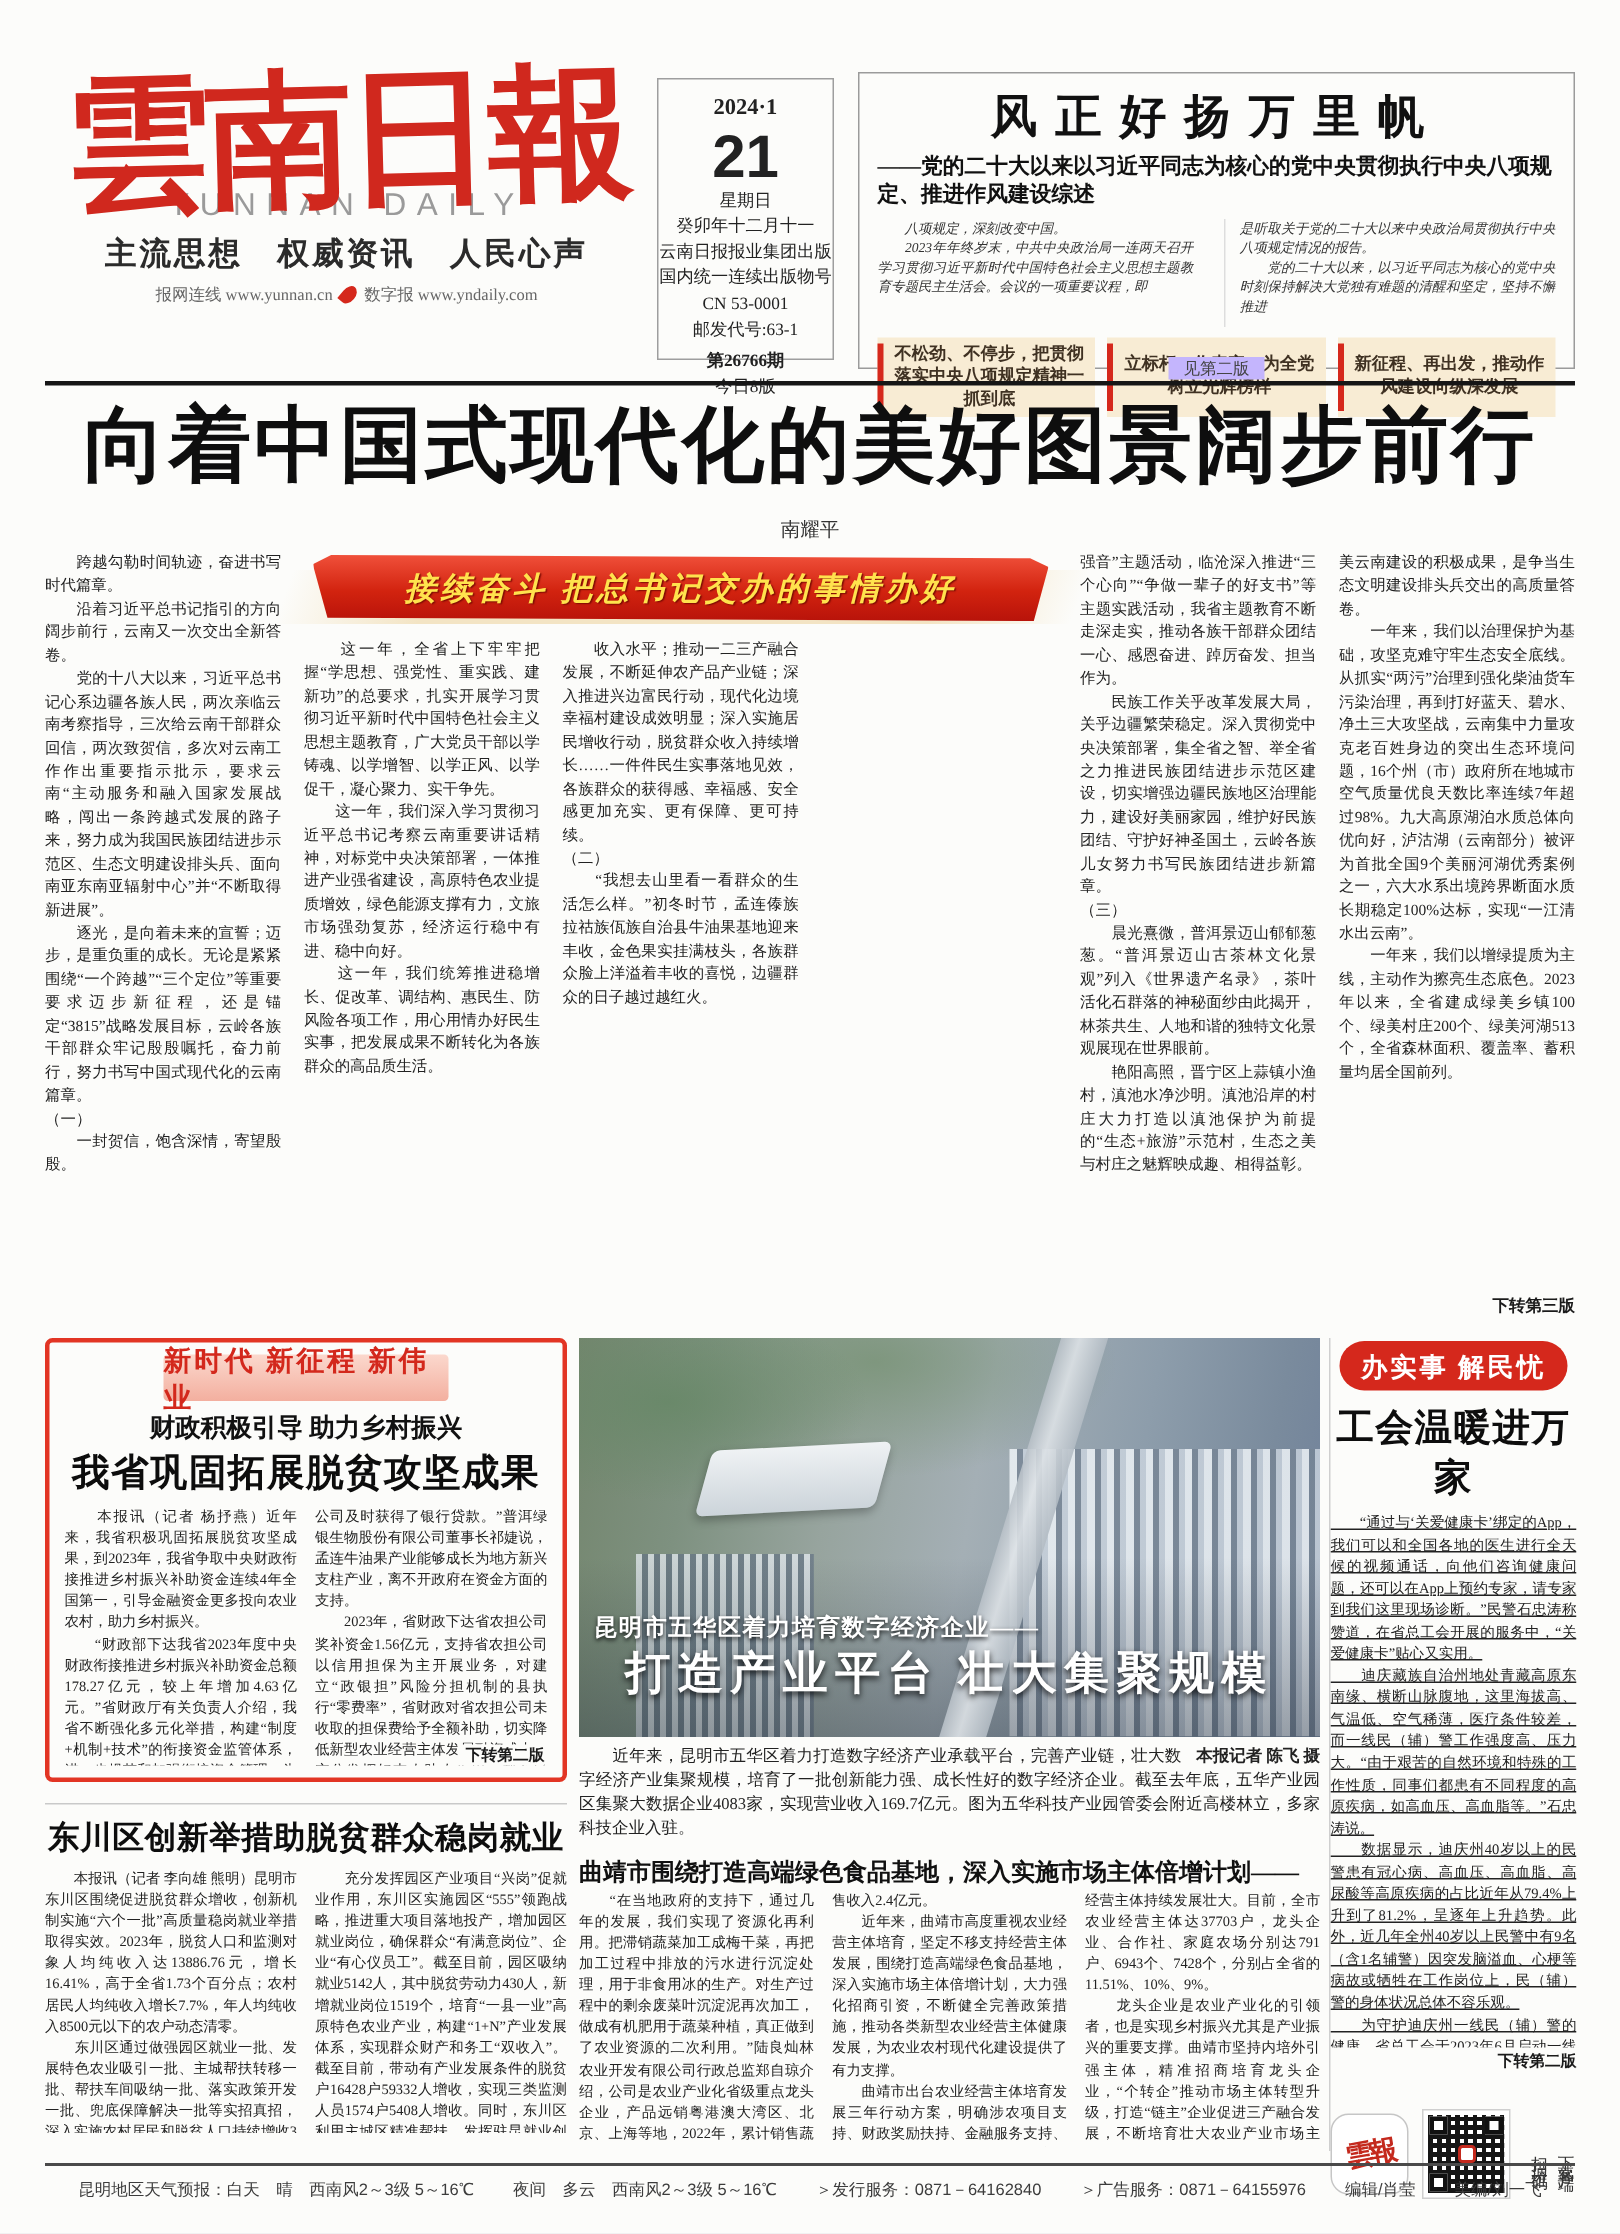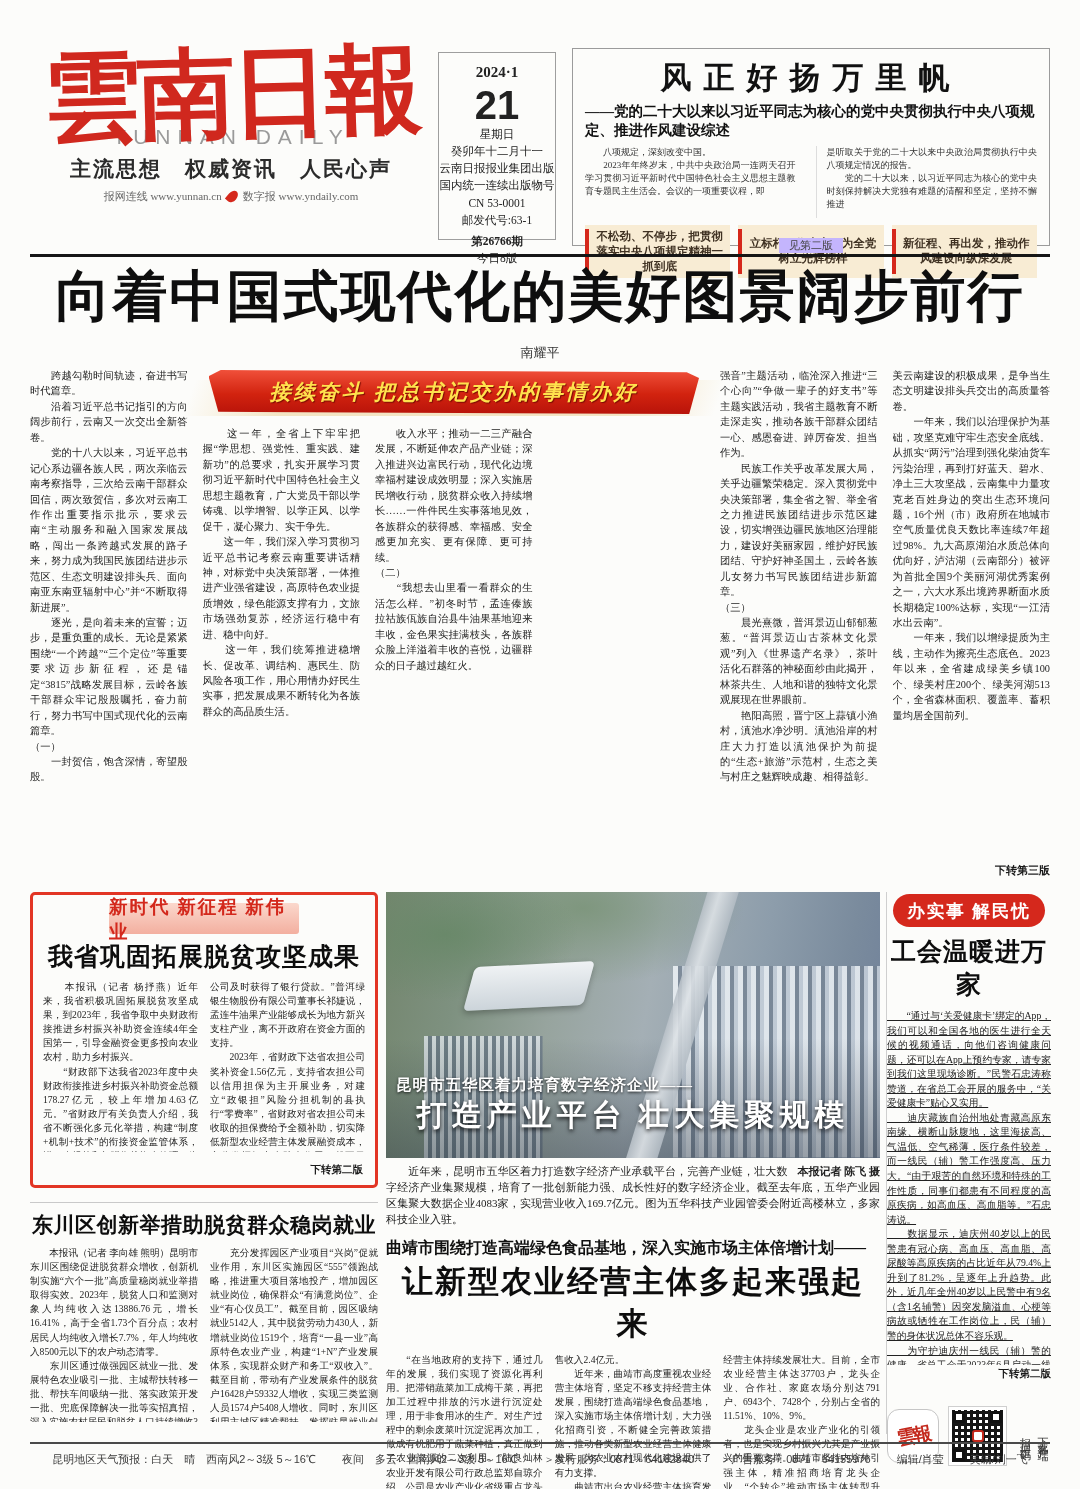--- a/index.html
+++ b/index.html
@@ -21,21 +21,21 @@
            text-align:center;font-size:11.5px;color:#222;padding-top:8px;box-sizing:border-box;line-height:1.5;}
   .db-ym{font-size:15px;font-weight:bold;}
   .db-day{font-size:40px;font-weight:bold;line-height:1.05;font-family:"Liberation Sans",sans-serif;}
   .db-issue{font-weight:bold;margin-top:4px;text-align:center;}
 
   
   .topbox{position:absolute;left:572px;top:48px;width:478px;height:198px;border:1px solid #9b9b9b;
           padding:8px 12px 14px;box-sizing:border-box;}
   .tb-head{text-align:center;font-size:31px;font-weight:bold;letter-spacing:12px;color:#111;}
   .tb-sub{font-size:14.5px;font-weight:bold;line-height:1.3;margin-top:3px;color:#111;}
-  .tb-cols{display:flex;gap:20px;margin-top:6px;}
+  .tb-cols{display:flex;gap:20px;margin-top:6px;font-style:italic;}
   .tb-col{flex:1;font-size:9px;line-height:1.45;text-align:justify;white-space:pre-line;color:#333;height:72px;overflow:hidden;}
   .tb-col+.tb-col{border-left:1px solid #ddd;padding-left:10px;}
   .tb-high{display:flex;gap:8px;margin-top:7px;}
   .hl{flex:1;background:#f8ecd4;display:flex;align-items:center;padding:4px 6px 4px 0;}
   .hl-bar{width:4px;align-self:stretch;background:#d5281c;margin-right:6px;}
   .hl-txt{font-size:11.5px;font-weight:bold;color:#3f3122;line-height:1.3;text-align:center;flex:1;}
   .tb-see{position:absolute;left:50%;bottom:-8px;transform:translateX(-50%);background:#c4b5fd;
           padding:0 10px;font-size:11px;color:#444;}
 
   .header-rule{position:absolute;left:30px;top:254px;width:1020px;height:3px;background:#161616;}
@@ -232,20 +232,21 @@
 　　一年来，我们以治理保护为基础，攻坚克难守牢生态安全底线。从抓实“两污”治理到强化柴油货车污染治理，再到打好蓝天、碧水、净土三大攻坚战，云南集中力量攻克老百姓身边的突出生态环境问题，16个州（市）政府所在地城市空气质量优良天数比率连续7年超过98%。九大高原湖泊水质总体向优向好，泸沽湖（云南部分）被评为首批全国9个美丽河湖优秀案例之一，六大水系出境跨界断面水质长期稳定100%达标，实现“一江清水出云南”。
 　　一年来，我们以增绿提质为主线，主动作为擦亮生态底色。2023年以来，全省建成绿美乡镇100个、绿美村庄200个、绿美河湖513个，全省森林面积、覆盖率、蓄积量均居全国前列。</div>
     <div class="main-turn">下转第三版</div>
   </div>
 
   <div class="bottom">
 
     <div class="b-left">
       <div class="redbox">
         <div class="ribbon">新时代 新征程 新伟业</div>
+        <div class="pv-kicker">财政积极引导  助力乡村振兴</div>
         <div class="pv-head hei">我省巩固拓展脱贫攻坚成果</div>
         <div class="flexcols pv-cols">
           <div class="fcol">　　本报讯（记者 杨抒燕）近年来，我省积极巩固拓展脱贫攻坚成果，到2023年，我省争取中央财政衔接推进乡村振兴补助资金连续4年全国第一，引导金融资金更多投向农业农村，助力乡村振兴。
 　　“财政部下达我省2023年度中央财政衔接推进乡村振兴补助资金总额178.27亿元，较上年增加4.63亿元。”省财政厅有关负责人介绍，我省不断强化多元化举措，构建“制度+机制+技术”的衔接资金监管体系，进一步规范和加强衔接资金管理，为巩固拓展脱贫攻坚成果同乡村振兴有效衔接提供坚强保障。
 　　“农业产业培育投资大、周期长，门槛高，省融资担保公司在我们发展最困难的时候给予了极大的帮助，让</div>
           <div class="fcol">公司及时获得了银行贷款。”普洱绿银生物股份有限公司董事长祁婕说，孟连牛油果产业能够成长为地方新兴支柱产业，离不开政府在资金方面的支持。
 　　2023年，省财政下达省农担公司奖补资金1.56亿元，支持省农担公司以信用担保为主开展业务，对建立“政银担”风险分担机制的县执行“零费率”，省财政对省农担公司未收取的担保费给予全额补助，切实降低新型农业经营主体发展融资成本，充分发挥好支农助农作用。截至目前，省农担公司新增担保户数2.25万户，新增担保金81.21亿元；在保户数8.69万户，在保金额235.78亿元，在全国33家省级农担公司中业务规模排名第四。</div>
         </div>
         <div class="pv-turn">下转第二版</div>
       </div>
@@ -267,21 +268,20 @@
         <div class="ph-kicker">昆明市五华区着力培育数字经济企业——</div>
         <div class="ph-title">打造产业平台  壮大集聚规模</div>
       </div>
       <div class="caption">
         <span class="credit">本报记者 陈飞 摄</span>
         <span>　　近年来，昆明市五华区着力打造数字经济产业承载平台，完善产业链，壮大数字经济产业集聚规模，培育了一批创新能力强、成长性好的数字经济企业。截至去年底，五华产业园区集聚大数据企业4083家，实现营业收入169.7亿元。图为五华科技产业园管委会附近高楼林立，多家科技企业入驻。</span>
       </div>
 
       <div class="qj">
         <div class="qj-kicker">曲靖市围绕打造高端绿色食品基地，深入实施市场主体倍增计划——</div>
-        <div class="qj-head hei">让新型农业经营主体多起来强起来</div>
         <div class="flexcols qj-cols">
           <div class="fcol">　　“在当地政府的支持下，通过几年的发展，我们实现了资源化再利用。把滞销蔬菜加工成梅干菜，再把加工过程中排放的污水进行沉淀处理，用于非食用冰的生产。对生产过程中的剩余废菜叶沉淀泥再次加工，做成有机肥用于蔬菜种植，真正做到了农业资源的二次利用。”陆良灿林农业开发有限公司行政总监郑自琼介绍，公司是农业产业化省级重点龙头企业，产品远销粤港澳大湾区、北京、上海等地，2022年，累计销售蔬菜56万吨，日处理剩余、滞销及尾菜3000多吨，实现销</div>
           <div class="fcol">售收入2.4亿元。
 　　近年来，曲靖市高度重视农业经营主体培育，坚定不移支持经营主体发展，围绕打造高端绿色食品基地，深入实施市场主体倍增计划，大力强化招商引资，不断健全完善政策措施，推动各类新型农业经营主体健康发展，为农业农村现代化建设提供了有力支撑。
 　　曲靖市出台农业经营主体培育发展三年行动方案，明确涉农项目支持、财政奖励扶持、金融服务支持、要素服务保障等具体措施，以政府引导、财政扶持、主体发展的模式助推新型农业</div>
           <div class="fcol">经营主体持续发展壮大。目前，全市农业经营主体达37703户，龙头企业、合作社、家庭农场分别达791户、6943个、7428个，分别占全省的11.51%、10%、9%。
 　　龙头企业是农业产业化的引领者，也是实现乡村振兴尤其是产业振兴的重要支撑。曲靖市坚持内培外引强主体，精准招商培育龙头企业，“个转企”推动市场主体转型升级，打造“链主”企业促进三产融合发展，不断培育壮大农业产业市场主体。</div>
         </div>
 
       </div>

